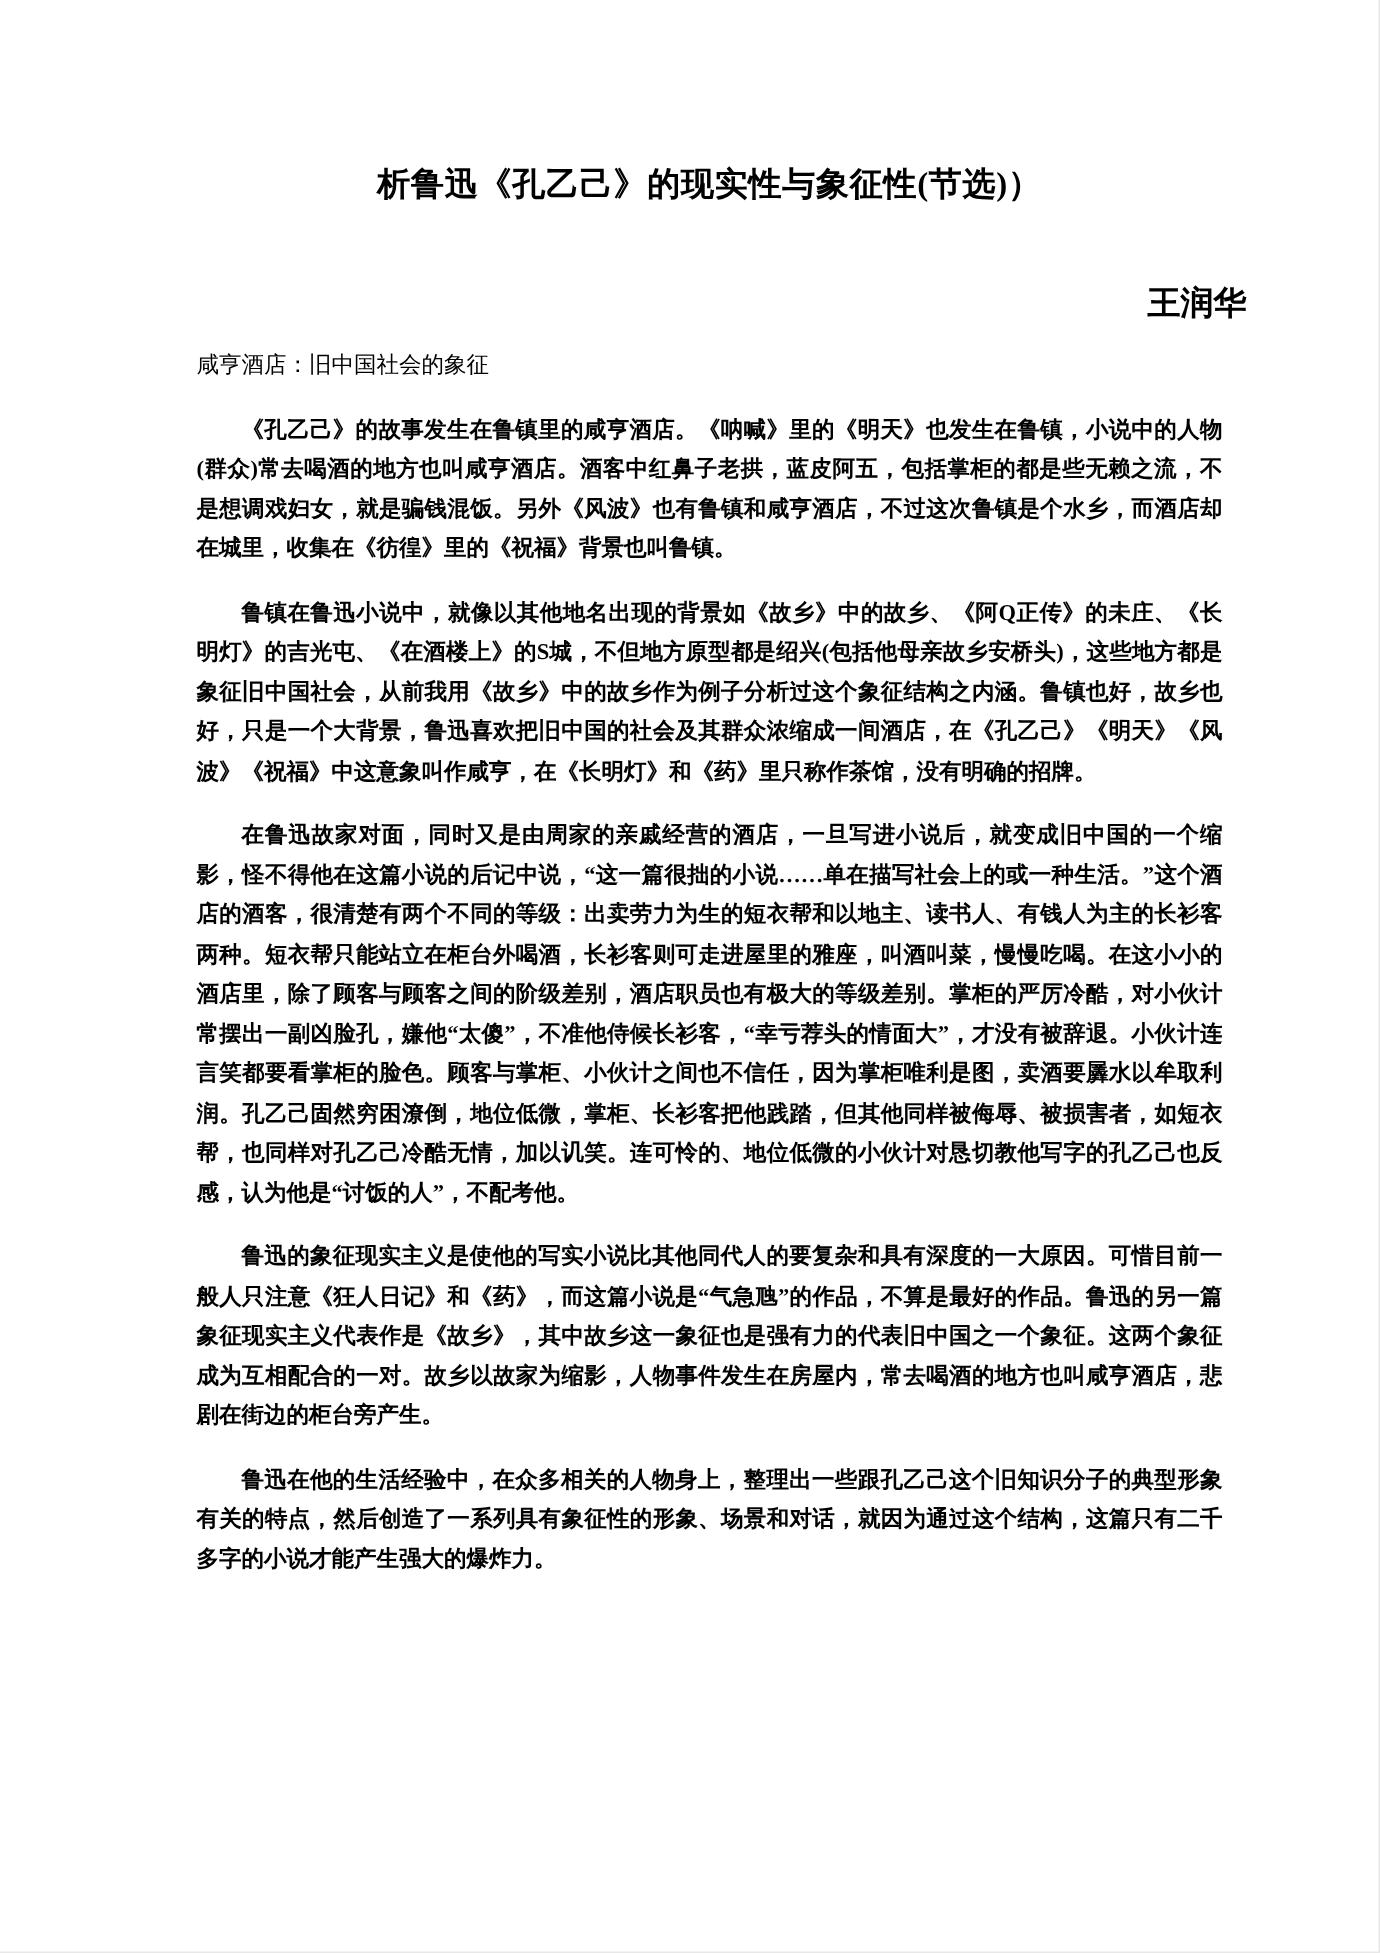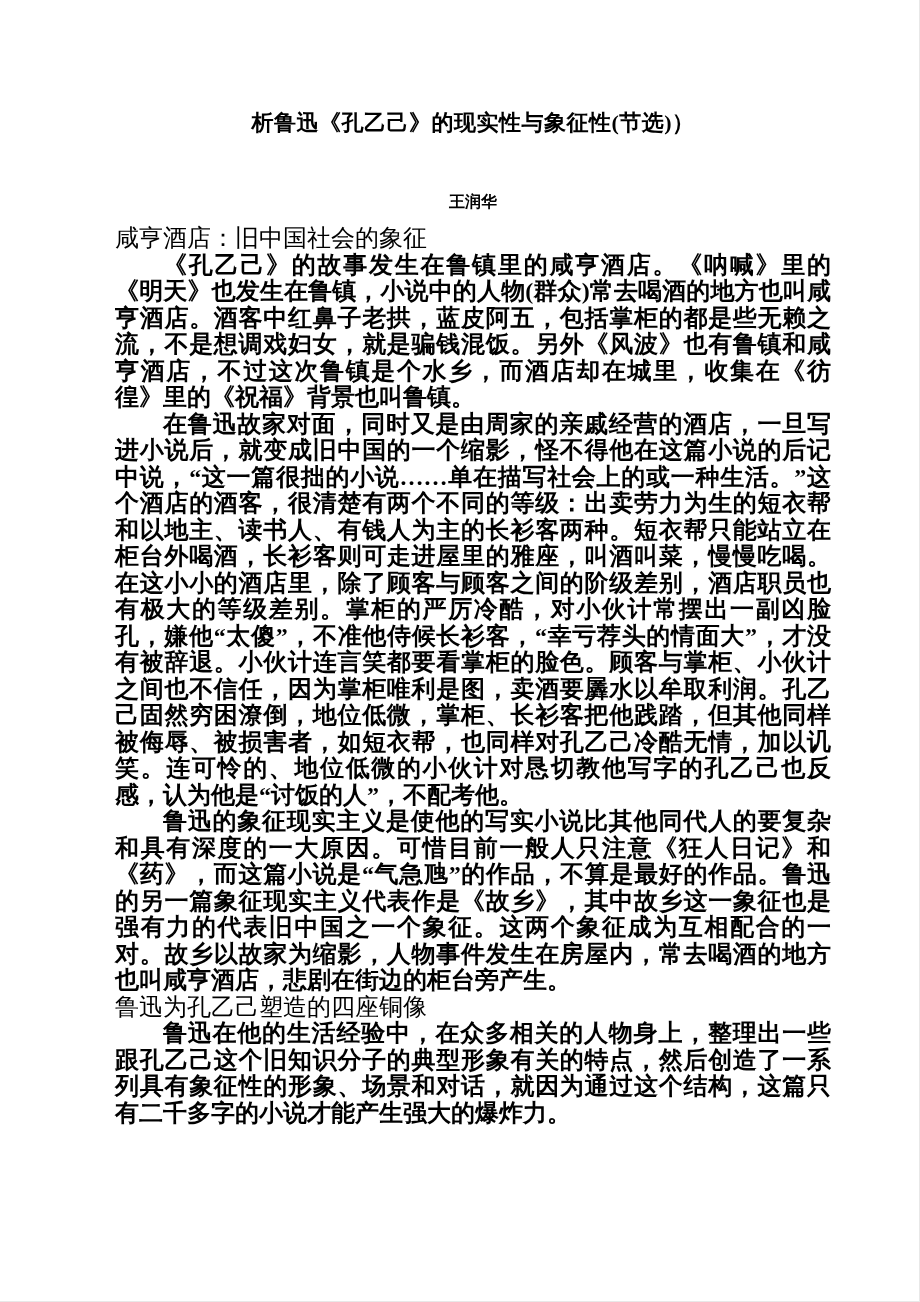--- a/index.html
+++ b/index.html
@@ -27,28 +27,28 @@
   .doc-title {
     margin: 0 0 50px 0;
     font-size: 22px;
     line-height: 30px;
     font-weight: bold;
     text-align: center;
     letter-spacing: 0.5px;
   }
   .doc-author {
     margin: 16px 0 10px 0;
-    font-size: 16px;
+    font-size: 22px;
     line-height: 27px;
     font-weight: bold;
-    text-align: center;
+    text-align: right;
   }
   .block {
-    margin: 0;
-    font-size: 24px;
+    margin: 16px;
+    font-size: 15px;
     line-height: 26.5px;
     text-align: justify;
     word-break: break-all;
   }
   .block.para {
     text-indent: 2em;
     font-weight: bold;
   }
   .block.heading {
     text-indent: 0;
@@ -59,22 +59,22 @@
 
 <div class="page">
   <h1 class="doc-title">析鲁迅《孔乙己》的现实性与象征性(节选)）</h1>
 
   <div class="doc-author">王润华</div>
 
   <p class="block heading">咸亨酒店：旧中国社会的象征</p>
 
   <p class="block para">《孔乙己》的故事发生在鲁镇里的咸亨酒店。《呐喊》里的《明天》也发生在鲁镇，小说中的人物(群众)常去喝酒的地方也叫咸亨酒店。酒客中红鼻子老拱，蓝皮阿五，包括掌柜的都是些无赖之流，不是想调戏妇女，就是骗钱混饭。另外《风波》也有鲁镇和咸亨酒店，不过这次鲁镇是个水乡，而酒店却在城里，收集在《彷徨》里的《祝福》背景也叫鲁镇。</p>
 
+  <p class="block para">鲁镇在鲁迅小说中，就像以其他地名出现的背景如《故乡》中的故乡、《阿Q正传》的未庄、《长明灯》的吉光屯、《在酒楼上》的S城，不但地方原型都是绍兴(包括他母亲故乡安桥头)，这些地方都是象征旧中国社会，从前我用《故乡》中的故乡作为例子分析过这个象征结构之内涵。鲁镇也好，故乡也好，只是一个大背景，鲁迅喜欢把旧中国的社会及其群众浓缩成一间酒店，在《孔乙己》《明天》《风波》《祝福》中这意象叫作咸亨，在《长明灯》和《药》里只称作茶馆，没有明确的招牌。</p>
 
   <p class="block para">在鲁迅故家对面，同时又是由周家的亲戚经营的酒店，一旦写进小说后，就变成旧中国的一个缩影，怪不得他在这篇小说的后记中说，“这一篇很拙的小说……单在描写社会上的或一种生活。”这个酒店的酒客，很清楚有两个不同的等级：出卖劳力为生的短衣帮和以地主、读书人、有钱人为主的长衫客两种。短衣帮只能站立在柜台外喝酒，长衫客则可走进屋里的雅座，叫酒叫菜，慢慢吃喝。在这小小的酒店里，除了顾客与顾客之间的阶级差别，酒店职员也有极大的等级差别。掌柜的严厉冷酷，对小伙计常摆出一副凶脸孔，嫌他“太傻”，不准他侍候长衫客，“幸亏荐头的情面大”，才没有被辞退。小伙计连言笑都要看掌柜的脸色。顾客与掌柜、小伙计之间也不信任，因为掌柜唯利是图，卖酒要羼水以牟取利润。孔乙己固然穷困潦倒，地位低微，掌柜、长衫客把他践踏，但其他同样被侮辱、被损害者，如短衣帮，也同样对孔乙己冷酷无情，加以讥笑。连可怜的、地位低微的小伙计对恳切教他写字的孔乙己也反感，认为他是“讨饭的人”，不配考他。</p>
 
 
   <p class="block para">鲁迅的象征现实主义是使他的写实小说比其他同代人的要复杂和具有深度的一大原因。可惜目前一般人只注意《狂人日记》和《药》，而这篇小说是“气急虺”的作品，不算是最好的作品。鲁迅的另一篇象征现实主义代表作是《故乡》，其中故乡这一象征也是强有力的代表旧中国之一个象征。这两个象征成为互相配合的一对。故乡以故家为缩影，人物事件发生在房屋内，常去喝酒的地方也叫咸亨酒店，悲剧在街边的柜台旁产生。</p>
 
-  <p class="block heading">鲁迅为孔乙己塑造的四座铜像</p>
 
   <p class="block para">鲁迅在他的生活经验中，在众多相关的人物身上，整理出一些跟孔乙己这个旧知识分子的典型形象有关的特点，然后创造了一系列具有象征性的形象、场景和对话，就因为通过这个结构，这篇只有二千多字的小说才能产生强大的爆炸力。</p>
 </div>
 
 </body></html>

